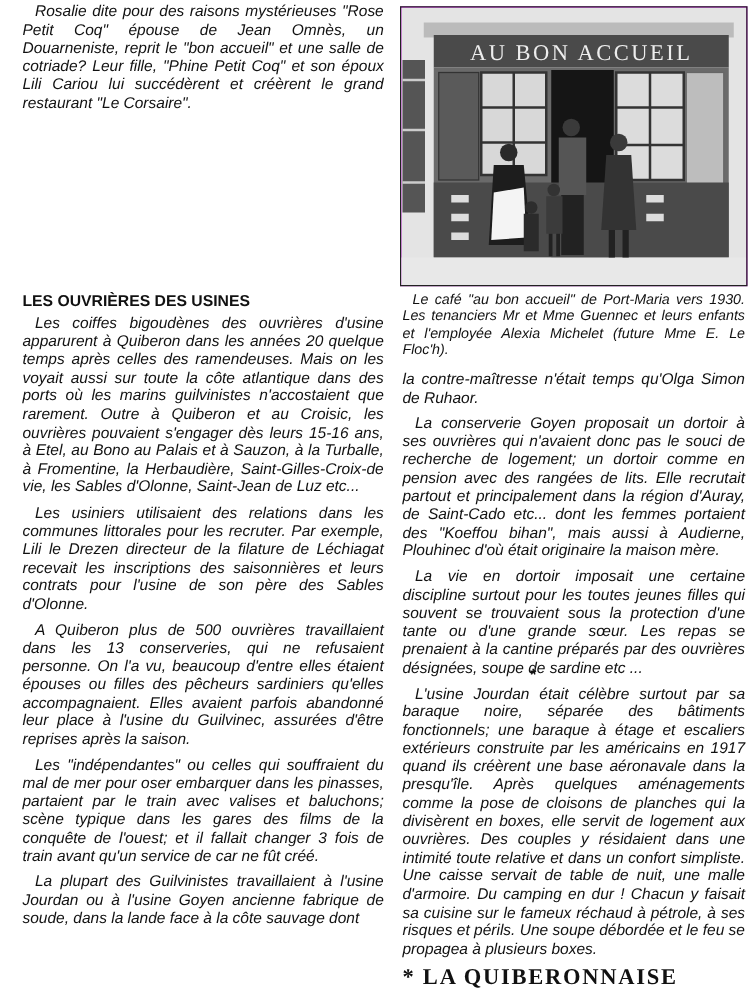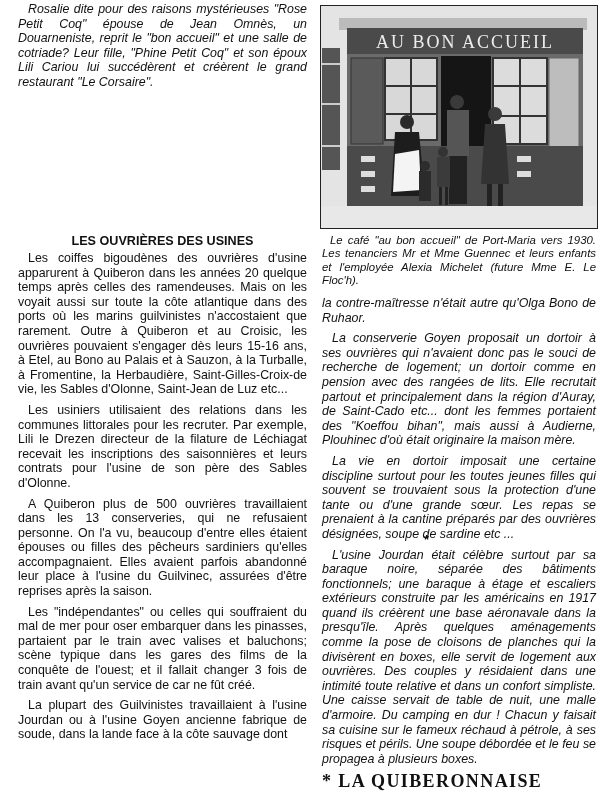--- a/index.html
+++ b/index.html
@@ -3,24 +3,24 @@
   <meta charset="utf-8">
   <style>
     html, body { margin: 0; padding: 0; background: #ffffff; }
     body { width: 600px; height: 793px; position: relative; overflow: hidden;
       font-family: "Liberation Sans", sans-serif; color: #111; }
     .col { position: absolute; font-size: 12.4px; line-height: 14.6px; text-align: justify; font-style: italic; }
     .col-left { left: 18px; top: 2px; width: 289px; }
     .col-right { left: 322px; top: 296px; width: 274px; }
     .col p { margin: 0 0 6px 0; text-indent: 10px; }
     .section-heading { position: absolute; left: 18px; top: 234px; width: 289px;
-      font-size: 12.6px; font-weight: bold; margin: 0; letter-spacing: 0; text-align: center; }
+      font-size: 12.6px; font-weight: bold; margin: 0; letter-spacing: 0; }
     .left-lower { position: absolute; left: 18px; top: 251px; width: 289px;
       font-size: 12.4px; line-height: 14.6px; text-align: justify; }
-    .left-lower p { margin: 0 0 6px 0; text-indent: 10px; }
+    .left-lower p { margin: 0 0 6px 0; text-indent: 10px; font-style: italic; }
     .photo-frame { position: absolute; left: 320px; top: 5px; width: 276px; height: 222px;
       border: 1px solid #222; background: #d946ef; overflow: hidden; }
     .caption { position: absolute; left: 322px; top: 234px; width: 274px;
       font-size: 11.4px; line-height: 13.4px; font-style: italic; text-align: justify; }
     .caption p { margin: 0; text-indent: 8px; }
     .star-mark { position: absolute; left: 424px; top: 532px; font-size: 13px; font-weight: bold; }
     .credit { position: absolute; left: 322px; top: 771px; font-size: 18px;
       font-weight: bold; letter-spacing: 1.4px; font-family: Liberation Serif, serif; }
   </style>
 </head>
@@ -101,21 +101,21 @@
     <rect x="166" y="178" width="5" height="22" fill="#222"></rect>
     <rect x="177" y="178" width="5" height="22" fill="#222"></rect>
   </svg>
 </div>
 
 <div class="caption">
   <p>Le café "au bon accueil" de Port-Maria vers 1930. Les tenanciers Mr et Mme Guennec et leurs enfants et l'employée Alexia Michelet (future Mme E. Le Floc'h).</p>
 </div>
 
 <div class="col col-right">
-  <p style="text-indent:0">la contre-maîtresse n'était autre qu'Olga Bono de Ruhaor.</p>
+  <p style="text-indent:0">la contre-maîtresse n'était temps qu'Olga Simon de Ruhaor.</p>
   <p>La conserverie Goyen proposait un dortoir à ses ouvrières qui n'avaient donc pas le souci de recherche de logement; un dortoir comme en pension avec des rangées de lits. Elle recrutait partout et principalement dans la région d'Auray, de Saint-Cado etc... dont les femmes portaient des "Koeffou bihan", mais aussi à Audierne, Plouhinec d'où était originaire la maison mère.</p>
   <p>La vie en dortoir imposait une certaine discipline surtout pour les toutes jeunes filles qui souvent se trouvaient sous la protection d'une tante ou d'une grande sœur. Les repas se prenaient à la cantine préparés par des ouvrières désignées, soupe de sardine etc ...</p>
   <p>L'usine Jourdan était célèbre surtout par sa baraque noire, séparée des bâtiments fonctionnels; une baraque à étage et escaliers extérieurs construite par les américains en 1917 quand ils créèrent une  base aéronavale dans la presqu'île. Après quelques aménagements comme la pose de cloisons de planches qui la divisèrent en boxes, elle servit de logement aux ouvrières. Des couples y résidaient dans une intimité toute relative et dans un confort simpliste. Une caisse servait de table de nuit, une malle d'armoire. Du camping en dur ! Chacun y faisait sa cuisine sur le fameux réchaud à pétrole, à ses risques et périls. Une soupe débordée et le feu se propagea à plusieurs boxes.</p>
 </div>
 
 <span class="star-mark">*</span>
 
 <div class="credit">* LA QUIBERONNAISE</div>
 
 </body></html>

